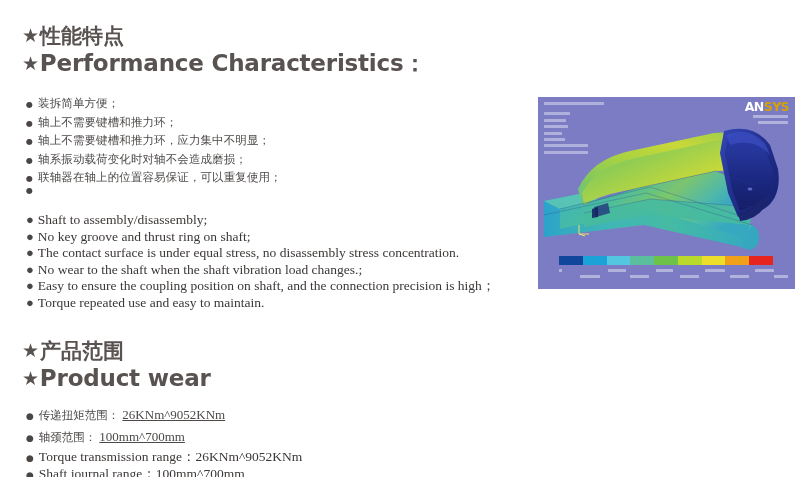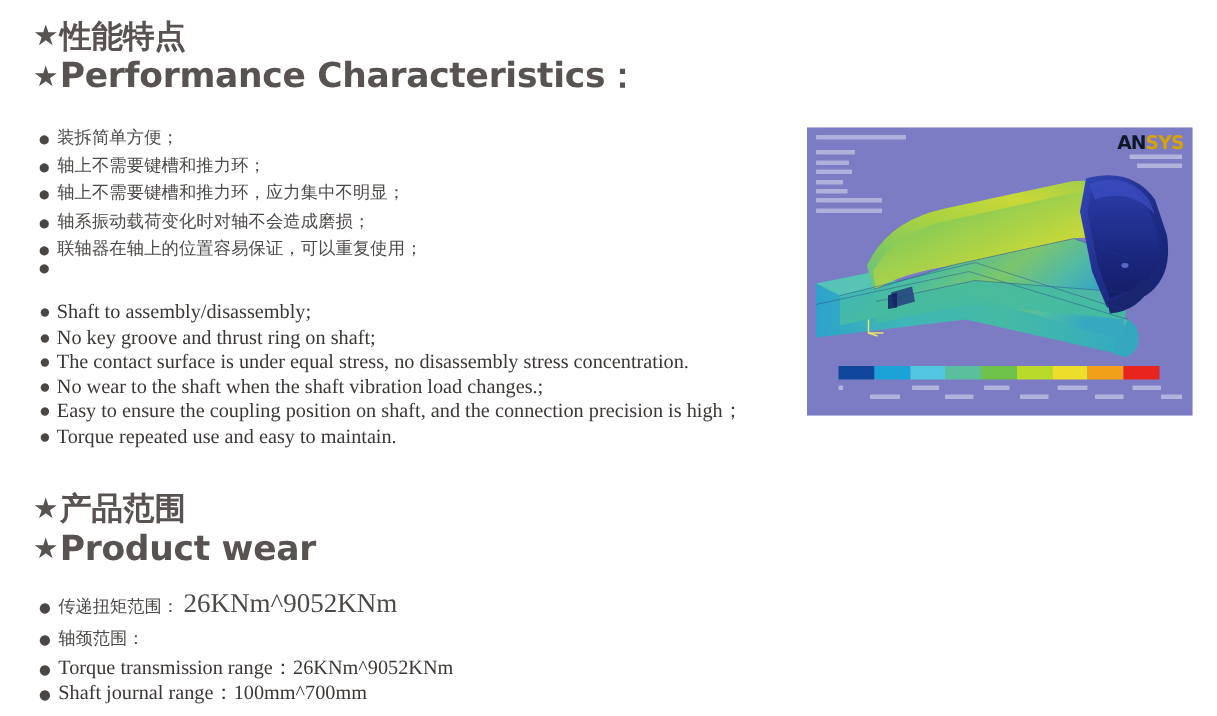--- a/index.html
+++ b/index.html
@@ -11,21 +11,21 @@
     width: 811px;
     height: 477px;
     position: relative;
     overflow: hidden;
     font-family: "Liberation Sans", sans-serif;
     -webkit-font-smoothing: antialiased;
   }
 
   .page {
     position: absolute;
-    left: 0; top: 0;
+    left: 0; top: 12px;
     width: 811px;
     height: 334px;
     background: #ffffff;
   }
 
   
   .heading-block {
     position: absolute;
     left: 22px;
   }
@@ -101,22 +101,23 @@
 
   
   .list-range-cn .li {
     font-family: "DejaVu Sans", "Liberation Sans", sans-serif;
     font-size: 11.5px;
     line-height: 21px;
     color: #4d4a48;
   }
   .list-range-cn .num {
     font-family: "Liberation Serif", "DejaVu Serif", serif;
-    font-size: 18px;
+    font-size: 13px;
     margin-left: 3px;
+    text-decoration: underline;
   }
   .list-range-en .li {
     font-family: "Liberation Serif", "DejaVu Serif", serif;
     font-size: 13.5px;
     line-height: 16.5px;
     color: #3b3735;
   }
 
   
   .fea-figure {
@@ -159,21 +160,21 @@
   .ansys-logo {
     position: absolute;
     right: 6px;
     top: 3px;
     font-family: "DejaVu Sans", "Liberation Sans", sans-serif;
     font-weight: 700;
     font-size: 12.5px;
     letter-spacing: -0.6px;
     line-height: 13px;
   }
-  .ansys-logo .an { color: #0f172a; }
+  .ansys-logo .an { color: #ffffff; }
   .ansys-logo .sys { color: #d8a300; }
 
   .fea-date {
     position: absolute;
     right: 7px;
     top: 18px;
     text-align: right;
   }
   .fea-date .hdr-line {
     background: rgba(255,255,255,0.42);
@@ -287,20 +288,21 @@
 
   <div class="list list-range-cn" style="top:392px;">
     <div class="li">
         <span class="bullet">●</span>
         <span>传递扭矩范围：</span>
         <span class="num">26KNm^9052KNm</span>
       </div>
     <div class="li">
         <span class="bullet">●</span>
         <span>轴颈范围：</span>
+        <span class="num">100mm^700mm</span>
       </div>
   </div>
 
   <div class="list list-range-en" style="top:437px;">
     <div class="li">
         <span class="bullet">●</span>
         <span>Torque transmission range：26KNm^9052KNm</span>
       </div>
     <div class="li">
         <span class="bullet">●</span>

